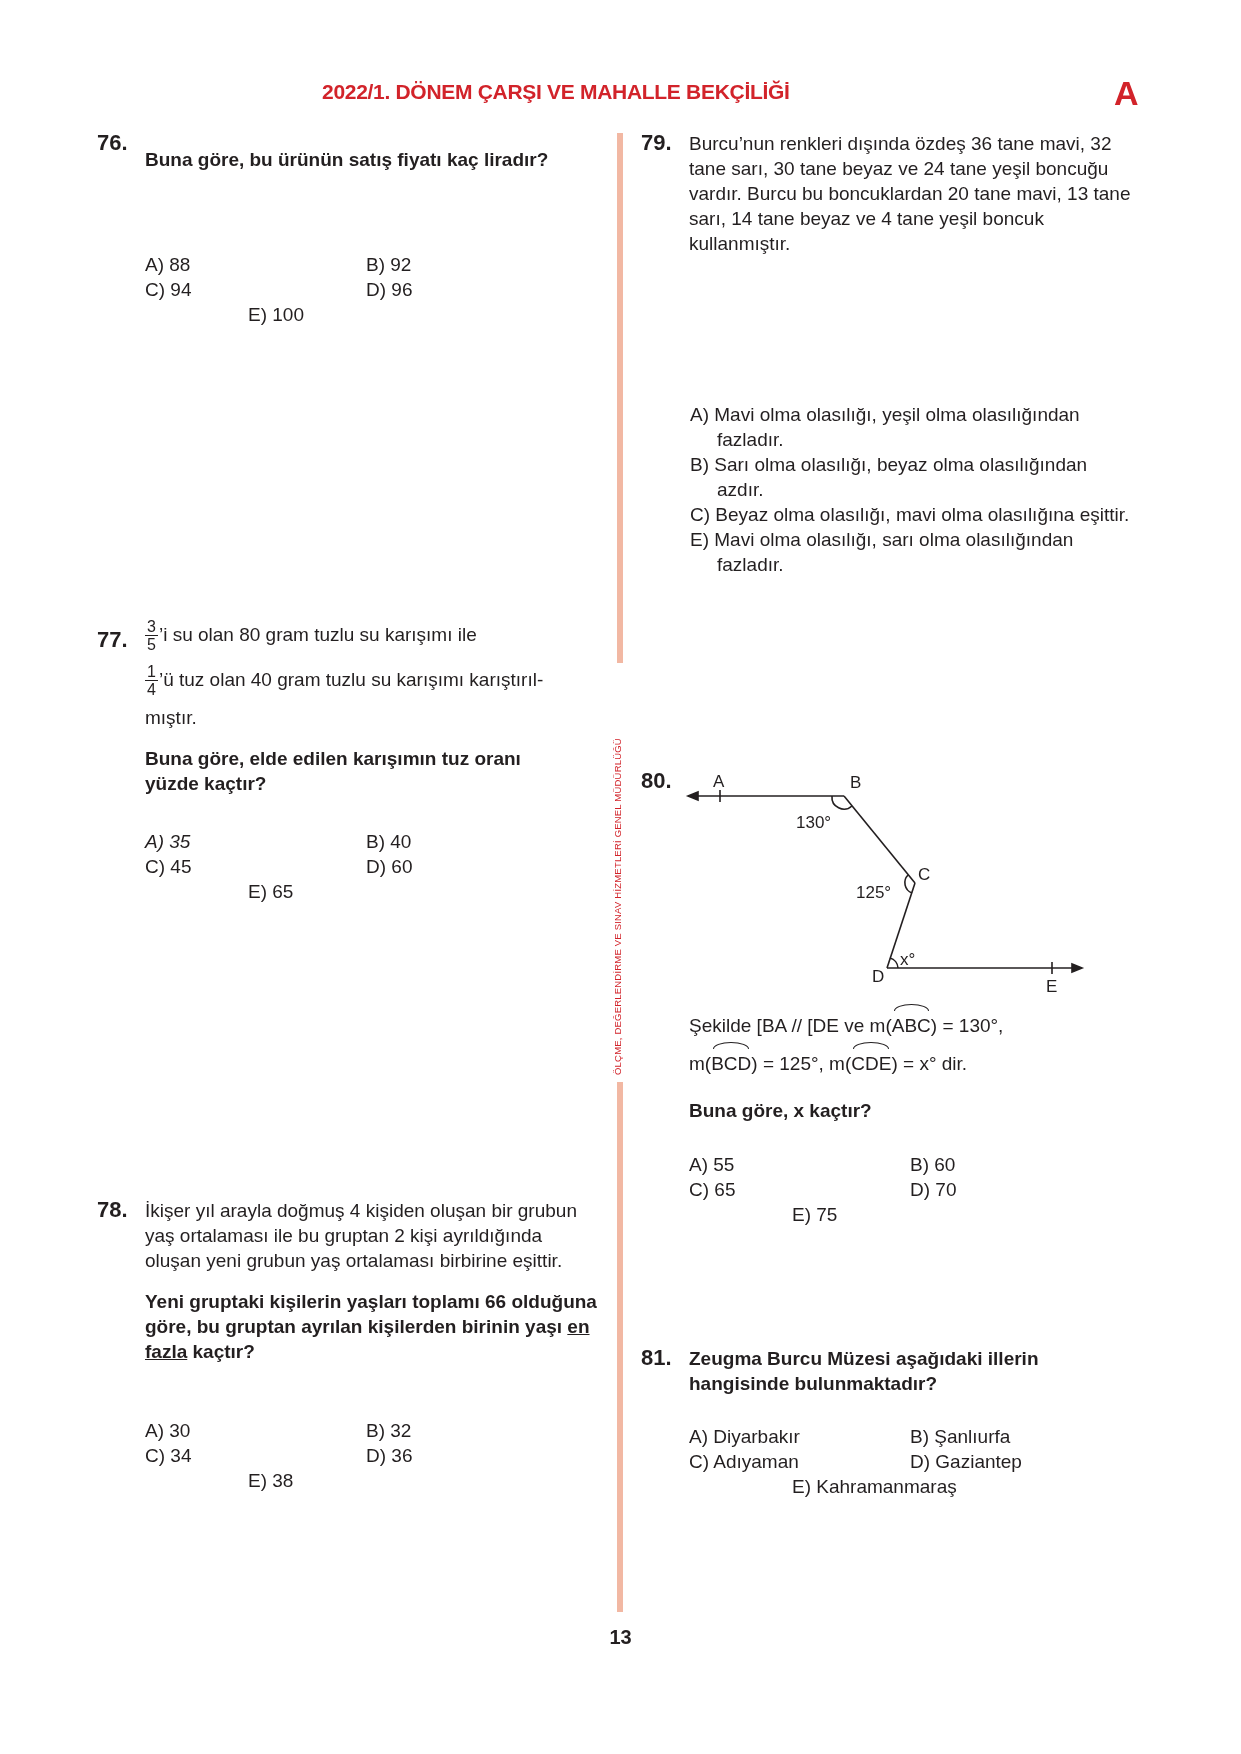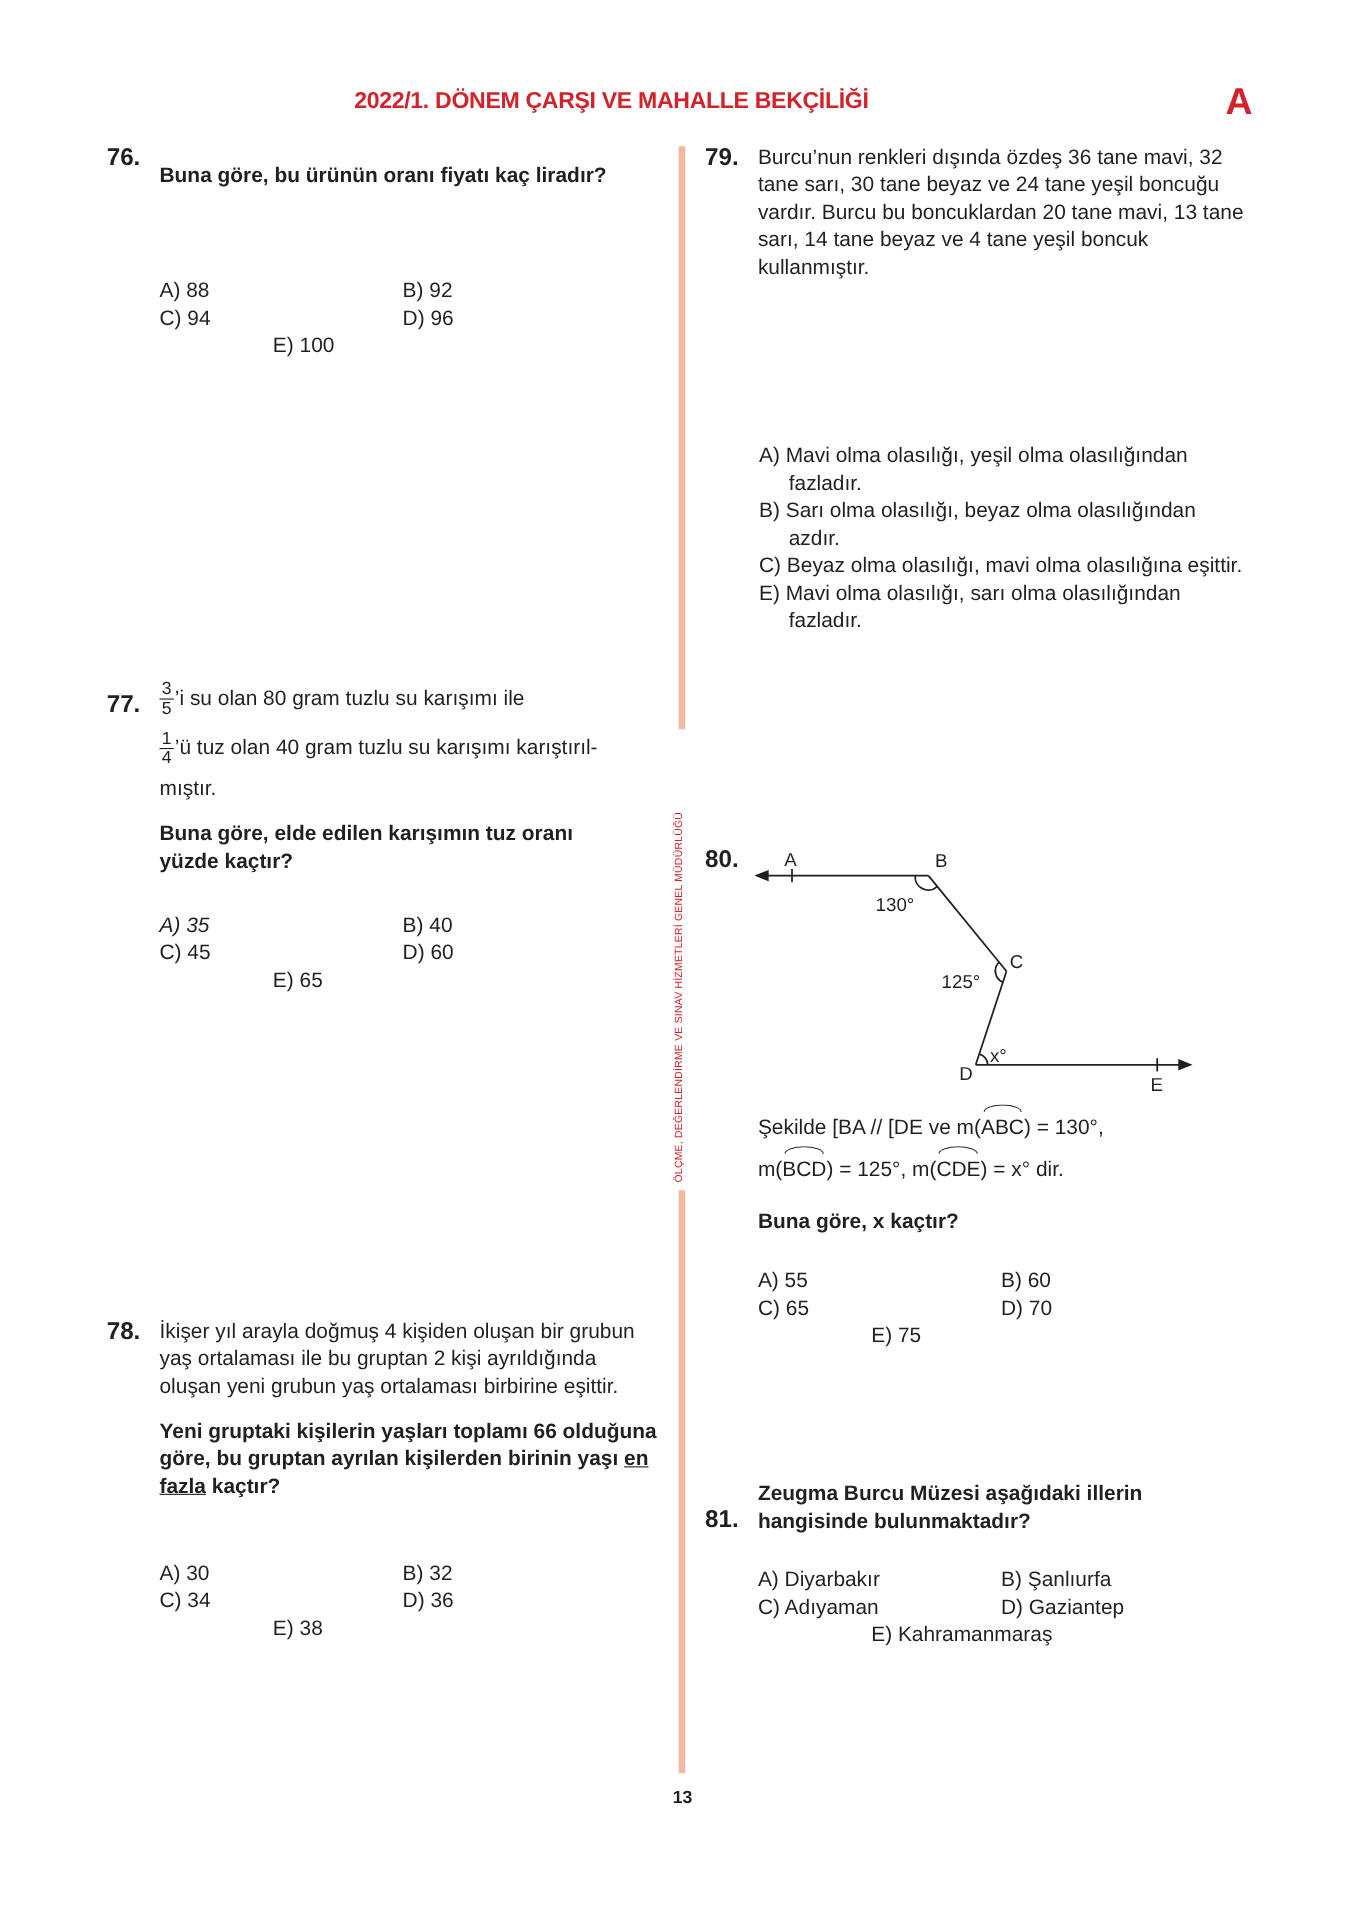--- a/index.html
+++ b/index.html
@@ -15,41 +15,41 @@
   .q { position:absolute; font-size:19px; line-height:25px; }
   .qnum { position:absolute; font-weight:bold; font-size:22px; }
   .p { margin:0; }
   .bold { font-weight:bold; }
   .opt { position:absolute; font-size:19px; line-height:25px; white-space:nowrap; }
   .frac { display:inline-block; vertical-align:middle; text-align:center; font-size:16px; line-height:17px; margin-right:1px; }
   .frac .n { display:block; border-bottom:1.3px solid #231f20; padding:0 2px; }
   .frac .d { display:block; }
   .hang { padding-left:27px; text-indent:-27px; margin:0; }
   .u { text-decoration:underline; }
-  .pagenum { position:absolute; top:1626px; left:0; width:1241px; text-align:center; font-weight:bold; font-size:16px; }
+  .pagenum { position:absolute; top:1626px; left:0; width:1241px; text-align:center; font-weight:bold; font-size:20px; }
   .arc { position:relative; display:inline-block; }
   .arc::before { content:""; position:absolute; left:2px; right:2px; top:-3px; height:6px;
                  border-top:1.3px solid #231f20; border-left:1.3px solid #231f20; border-right:1.3px solid #231f20;
                  border-radius:50% 50% 0 0 / 100% 100% 0 0; }
 </style>
 </head>
 <body>
 
 <div class="hdr">
   <span class="hdr-title">2022/1. DÖNEM  ÇARŞI VE MAHALLE BEKÇİLİĞİ</span>
 </div>
 <div class="booklet">A</div>
 
 <div class="divider" style="top:133px;height:530px;"></div>
 <div class="vtext">ÖLÇME, DEĞERLENDİRME VE SINAV HİZMETLERİ GENEL MÜDÜRLÜĞÜ</div>
 <div class="divider" style="top:1082px;height:530px;"></div>
 
 <div class="qnum" style="left:97px;top:130px;">76.</div>
 <div class="q" style="left:145px;top:131px;width:450px;">
-  <p class="p bold" style="margin-top:16px;">Buna göre, bu ürünün oranı fiyatı kaç liradır?</p>
+  <p class="p bold" style="margin-top:16px;">Buna göre, bu ürünün satış fiyatı kaç liradır?</p>
 </div>
 <div class="opt" style="left:145px;top:252px;">A) 88</div>
 <div class="opt" style="left:366px;top:252px;">B) 92</div>
 <div class="opt" style="left:145px;top:277px;">C) 94</div>
 <div class="opt" style="left:366px;top:277px;">D) 96</div>
 <div class="opt" style="left:248px;top:302px;">E) 100</div>
 
 <div class="qnum" style="left:97px;top:627px;">77.</div>
 <div class="q" style="left:145px;top:618px;width:450px;">
   <div style="height:40px;">
@@ -125,21 +125,21 @@
     <span>m(</span><span class="arc">BCD</span><span>) = 125°, m(</span><span class="arc">CDE</span><span>) = x° dir.</span>
   </div>
 </div>
 <div class="q bold" style="left:689px;top:1098px;">Buna göre, x kaçtır?</div>
 <div class="opt" style="left:689px;top:1152px;">A) 55</div>
 <div class="opt" style="left:910px;top:1152px;">B) 60</div>
 <div class="opt" style="left:689px;top:1177px;">C) 65</div>
 <div class="opt" style="left:910px;top:1177px;">D) 70</div>
 <div class="opt" style="left:792px;top:1202px;">E) 75</div>
 
-<div class="qnum" style="left:641px;top:1345px;margin-top:23px;">81.</div>
+<div class="qnum" style="left:641px;top:1345px;">81.</div>
 <div class="q bold" style="left:689px;top:1346px;width:450px;">Zeugma Burcu Müzesi aşağıdaki illerin hangisinde bulunmaktadır?</div>
 <div class="opt" style="left:689px;top:1424px;">A) Diyarbakır</div>
 <div class="opt" style="left:910px;top:1424px;">B) Şanlıurfa</div>
 <div class="opt" style="left:689px;top:1449px;">C) Adıyaman</div>
 <div class="opt" style="left:910px;top:1449px;">D) Gaziantep</div>
 <div class="opt" style="left:792px;top:1474px;">E) Kahramanmaraş</div>
 
 <div class="pagenum">13</div>
 
 </body></html>

